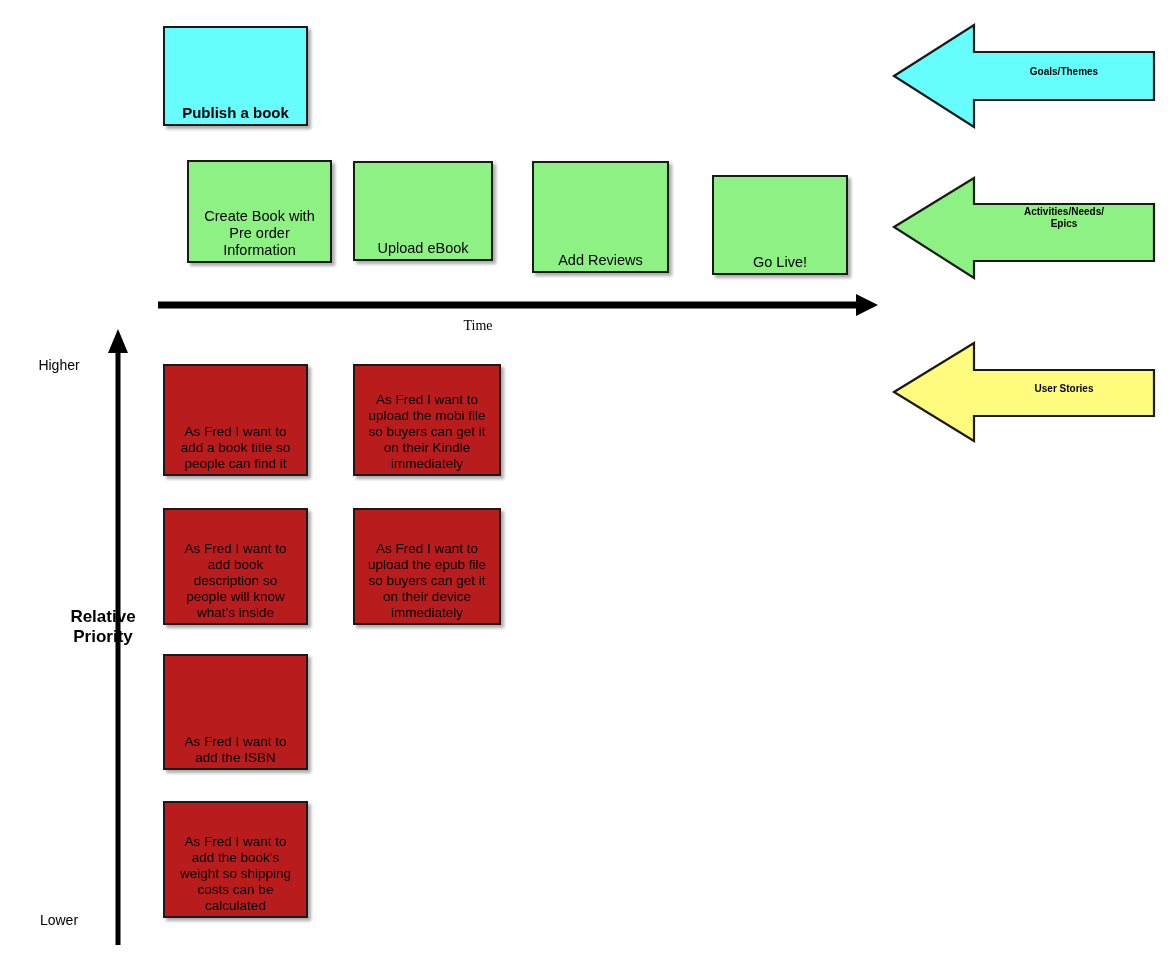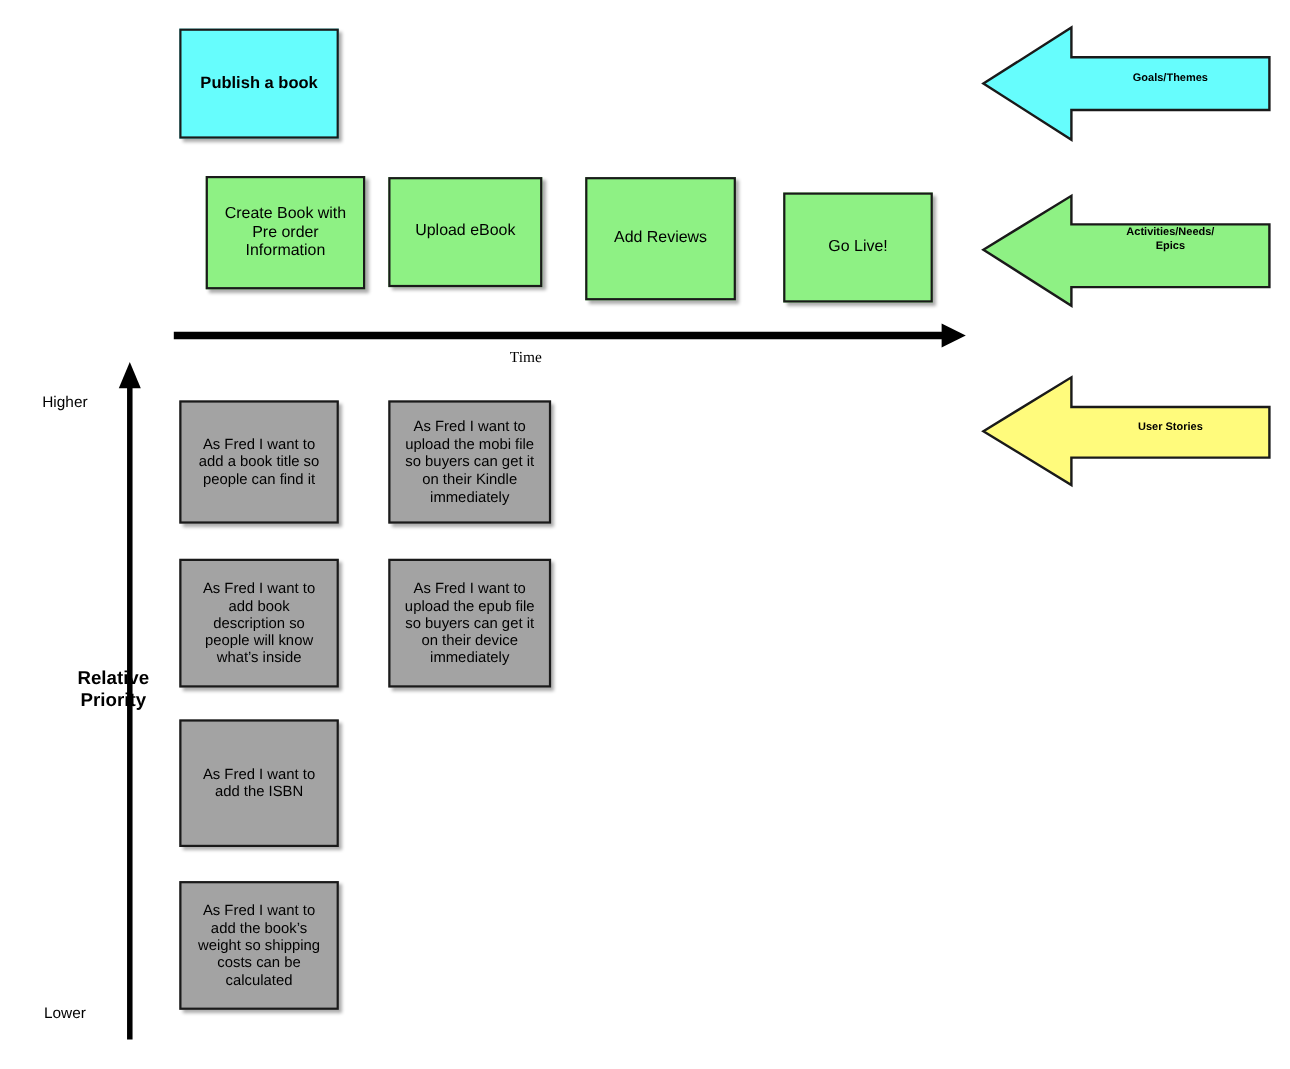--- a/index.html
+++ b/index.html
@@ -19,21 +19,21 @@
     overflow: hidden;
     background: #ffffff;
   }
 
   
   .card {
     position: absolute;
     box-sizing: border-box;
     border: 2px solid #1a1a1a;
     display: flex;
-    align-items: center;
+    align-items: flex-end;
     justify-content: center;
     text-align: center;
     line-height: 1.18;
     box-shadow: 3px 3px 3px rgba(0,0,0,0.33);
     padding: 2px 4px;
   }
   .card .card-text {
     display: block;
     width: 100%;
     white-space: pre-line;
@@ -41,21 +41,21 @@
   .card.goal {
     background: #66fdfd;
     font-weight: bold;
     font-size: 15px;
   }
   .card.activity {
     background: #8ef184;
     font-size: 14.5px;
   }
   .card.story {
-    background: #a3a3a3;
+    background: #b91c1c;
     font-size: 13.5px;
   }
 
   
   .legend-arrow {
     position: absolute;
   }
   .legend-arrow svg {
     position: absolute;
     left: 0;

